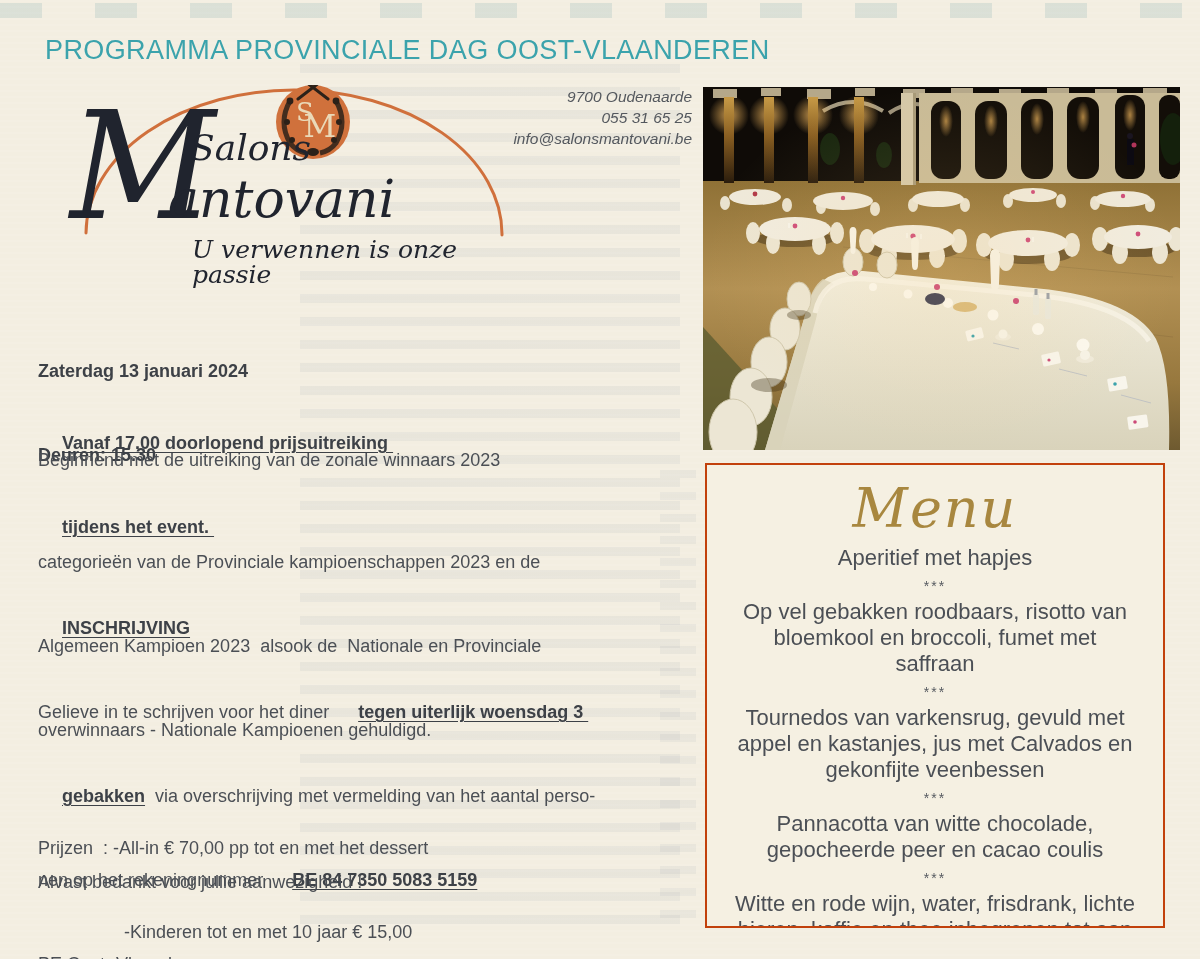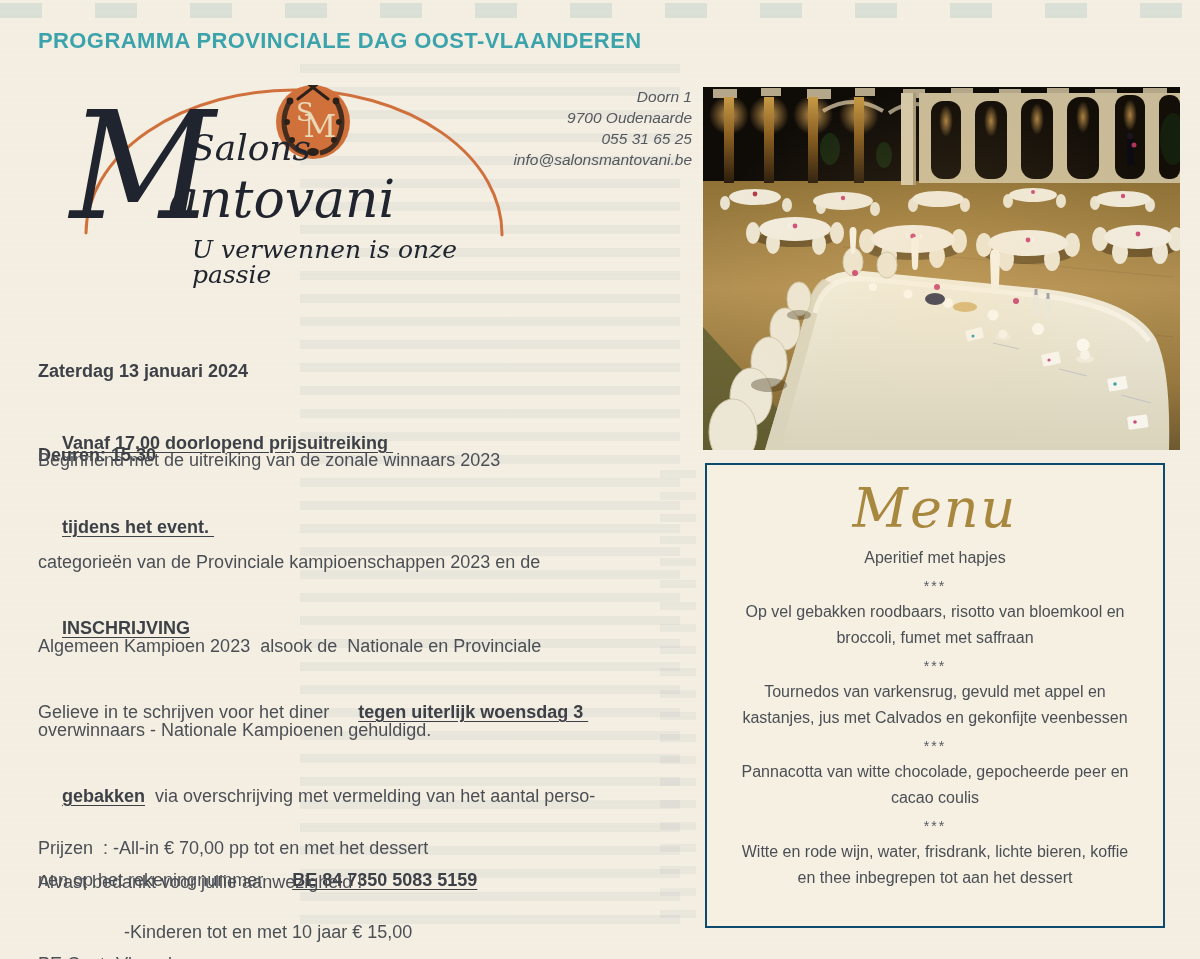--- a/index.html
+++ b/index.html
@@ -21,22 +21,22 @@
   }
   .bleed-top{
     left:0;top:3px;width:1200px;height:15px;
     background:repeating-linear-gradient(to right, rgba(74,140,150,.14) 0 42px, rgba(0,0,0,0) 42px 95px);
   }
   .bleed-right{
     left:660px;top:470px;width:36px;height:450px;
     background:repeating-linear-gradient(to bottom, rgba(112,124,146,.07) 0 8px, rgba(0,0,0,0) 8px 22px);
   }
   .title{
-    position:absolute;left:38px;top:28px;margin:0;
-    font-size:22px;font-weight:700;letter-spacing:.4px;color:#3ba3ac;
+    position:absolute;left:38px;top:28px;margin:7px;
+    font-size:27px;font-weight:400;letter-spacing:.4px;color:#3ba3ac;
   }
   
   .logo{position:absolute;left:40px;top:85px;width:480px;height:190px;}
   .logo svg{position:absolute;left:0;top:0;}
   .logo .serif{font-family:"DejaVu Serif", serif;font-style:italic;color:#20242e;position:absolute;line-height:1;}
   .brand-top{left:150px;top:45px;font-size:36px;}
   .brand-initial{left:30px;top:10px;font-size:142px;transform:scaleY(1.06);}
   .brand-rest{left:128px;top:88px;font-size:52px;}
   .tagline{left:152px;top:152px;font-size:25px;color:#262b36;}
   
@@ -56,30 +56,30 @@
   .sec-intro{top:446px;}
   .sec-para{top:492px;}
   .sec-insch{top:614px;}
   .sec-reg{top:642px;}
   .sec-prices{top:778px;}
   .price-cont{padding-left:70px;text-align:center;}
   .sec-thanks{top:868px;text-align:right;}
   
   .menu-card{
     position:absolute;left:705px;top:463px;width:460px;height:465px;
-    border:2px solid #0c4a6e;background:#f5f0e2;box-sizing:border-box;
+    border:2px solid #c2410c;background:#f5f0e2;box-sizing:border-box;
     display:flex;flex-direction:column;align-items:center;
     padding-top:12px;overflow:hidden;
   }
   .menu-heading{
     font-family:"DejaVu Serif", serif;font-style:italic;
     font-size:54px;line-height:64px;color:#a8873f;letter-spacing:2px;
   }
   .menu-course{
-    font-size:16px;line-height:26px;color:#4b4f55;text-align:center;
+    font-size:22px;line-height:26px;color:#4b4f55;text-align:center;
     max-width:408px;margin-top:4px;
   }
   .menu-sep{font-size:14px;line-height:18px;color:#565a60;letter-spacing:2px;margin-top:6px;}
 </style>
 </head>
 <body>
 
 <div class="page">
 
   <div class="bleed bleed-top"></div>
@@ -113,21 +113,20 @@
         <text x="280" y="52" font-family="DejaVu Serif, serif" font-size="32" fill="#ead9b8" text-anchor="middle">M</text>
       </g>
     </svg>
     <span class="serif brand-initial">M</span>
     <span class="serif brand-top">Salons</span>
     <span class="serif brand-rest">antovani</span>
     <span class="serif tagline">U verwennen is onze passie</span>
   </div>
 
   <div class="contact">
-    <div>Doorn 1</div>
     <div>9700 Oudenaarde</div>
     <div>055 31 65 25</div>
     <div>info@salonsmantovani.be</div>
   </div>
 
   <div class="photo">
     <svg viewBox="0 0 477 363" preserveAspectRatio="none">
       <defs>
         <linearGradient id="pill" x1="0" y1="0" x2="0" y2="1">
           <stop offset="0" stop-color="#c79a46"></stop>

